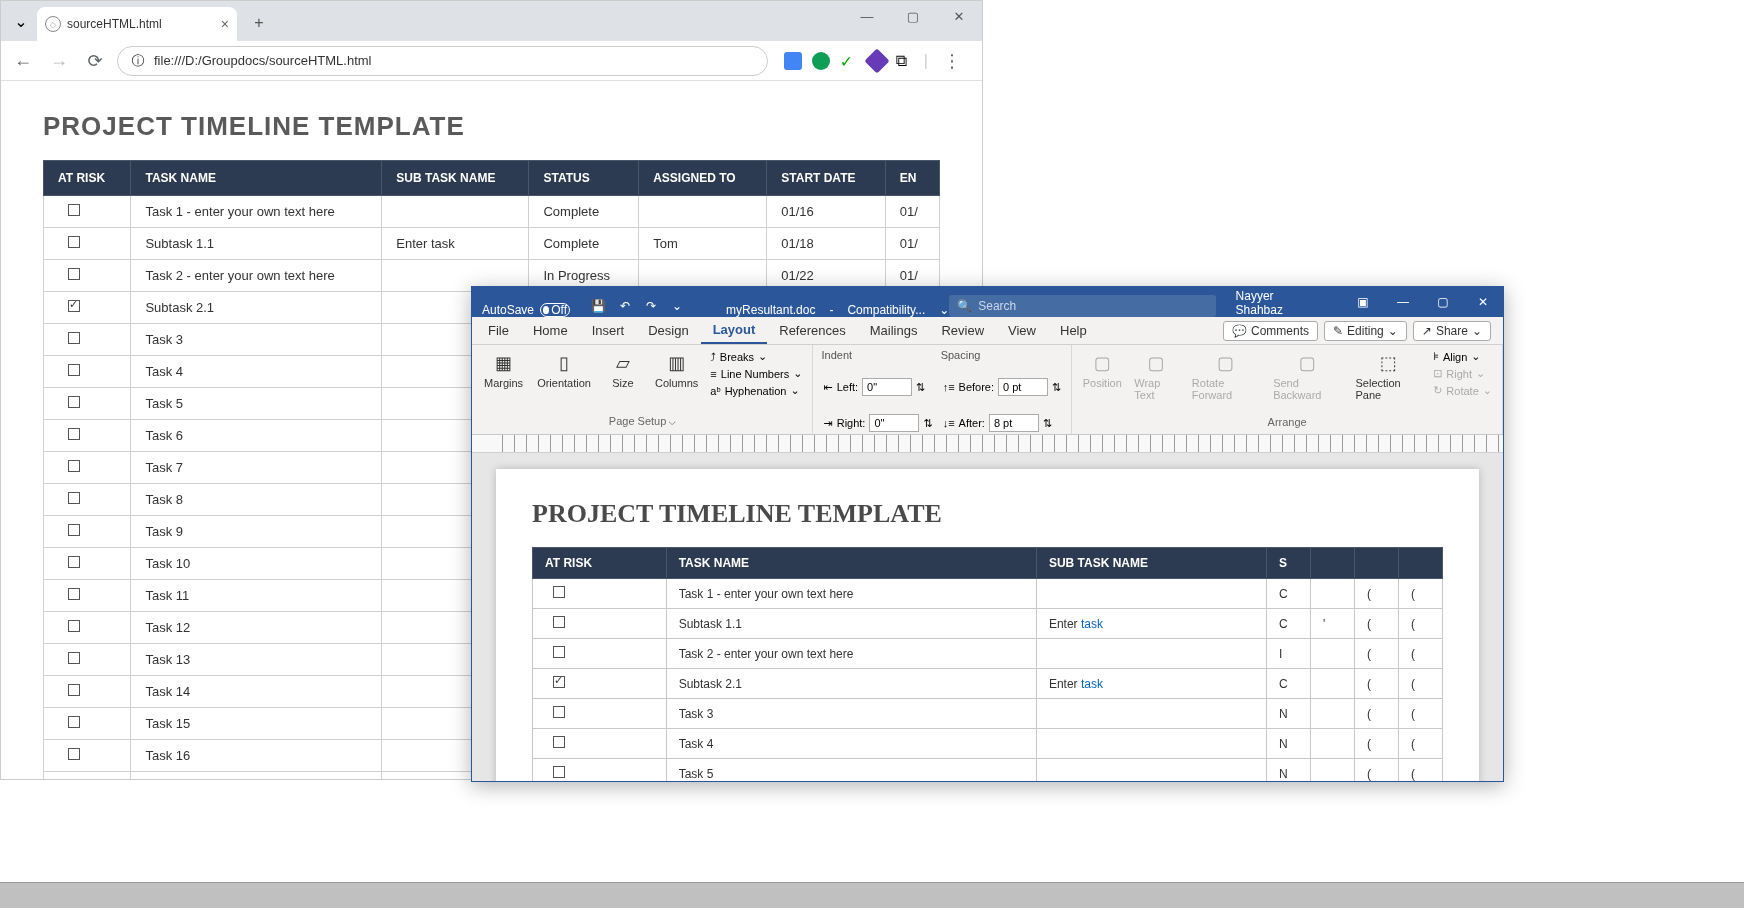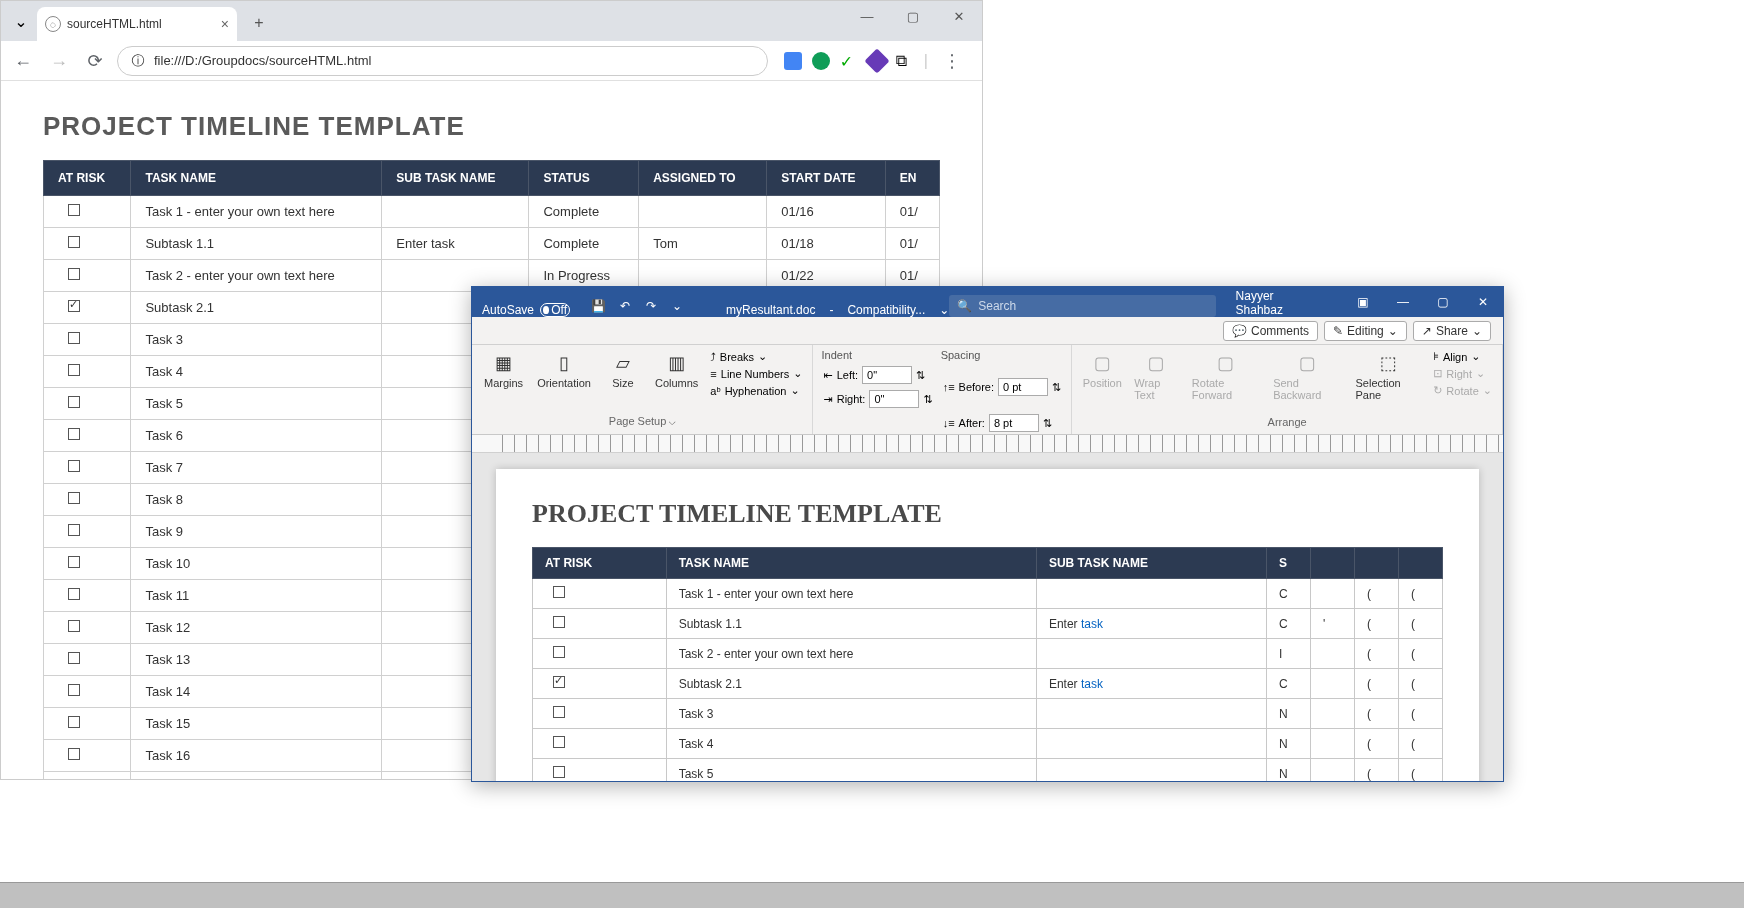--- a/index.html
+++ b/index.html
@@ -330,20 +330,32 @@
     </div>
     <div class="word-user">Nayyer Shahbaz</div>
     <div class="word-wincontrols">
       <div>▣</div>
       <div>—</div>
       <div>▢</div>
       <div>✕</div>
     </div>
   </div>
   <div class="word-tabs">
+    <div id="word-tabs-container" style="display:flex;height:100%">
+        <div class="word-tab">File</div>
+        <div class="word-tab">Home</div>
+        <div class="word-tab">Insert</div>
+        <div class="word-tab">Design</div>
+        <div class="word-tab active">Layout</div>
+        <div class="word-tab">References</div>
+        <div class="word-tab">Mailings</div>
+        <div class="word-tab">Review</div>
+        <div class="word-tab">View</div>
+        <div class="word-tab">Help</div>
+      </div>
     <div class="word-tab-right">
       <div class="word-tab-btn">💬 <span>Comments</span></div>
       <div class="word-tab-btn">✎ <span>Editing</span> ⌄</div>
       <div class="word-tab-btn">↗ <span>Share</span> ⌄</div>
     </div>
   </div>
   <div class="ribbon">
     <div class="ribbon-group">
       <div class="ribbon-controls">
         <div class="ribbon-big-btn">
@@ -365,21 +377,21 @@
         <div class="ribbon-small-list">
           <div class="ribbon-small-item">⤴ <span>Breaks</span> ⌄</div>
           <div class="ribbon-small-item">≡ <span>Line Numbers</span> ⌄</div>
           <div class="ribbon-small-item">aᵇ <span>Hyphenation</span> ⌄</div>
         </div>
       </div>
       <div class="ribbon-group-label arrow">Page Setup</div>
     </div>
     <div class="ribbon-group">
       <div class="ribbon-controls">
-        <div class="ribbon-small-list" style="gap:4px">
+        <div class="ribbon-small-list" style="gap:16px">
           <div style="font-size:11px;color:#555">Indent</div>
           <div class="ribbon-small-item">⇤ <span>Left:</span> <input class="spin-input" value="0&quot;" style=""> ⇅</div>
           <div class="ribbon-small-item">⇥ <span>Right:</span> <input class="spin-input" value="0&quot;" style=""> ⇅</div>
         </div>
         <div class="ribbon-small-list" style="gap:16px">
           <div style="font-size:11px;color:#555">Spacing</div>
           <div class="ribbon-small-item">↑≡ <span>Before:</span> <input class="spin-input" value="0 pt" style=""> ⇅</div>
           <div class="ribbon-small-item">↓≡ <span>After:</span> <input class="spin-input" value="8 pt" style=""> ⇅</div>
         </div>
       </div>

